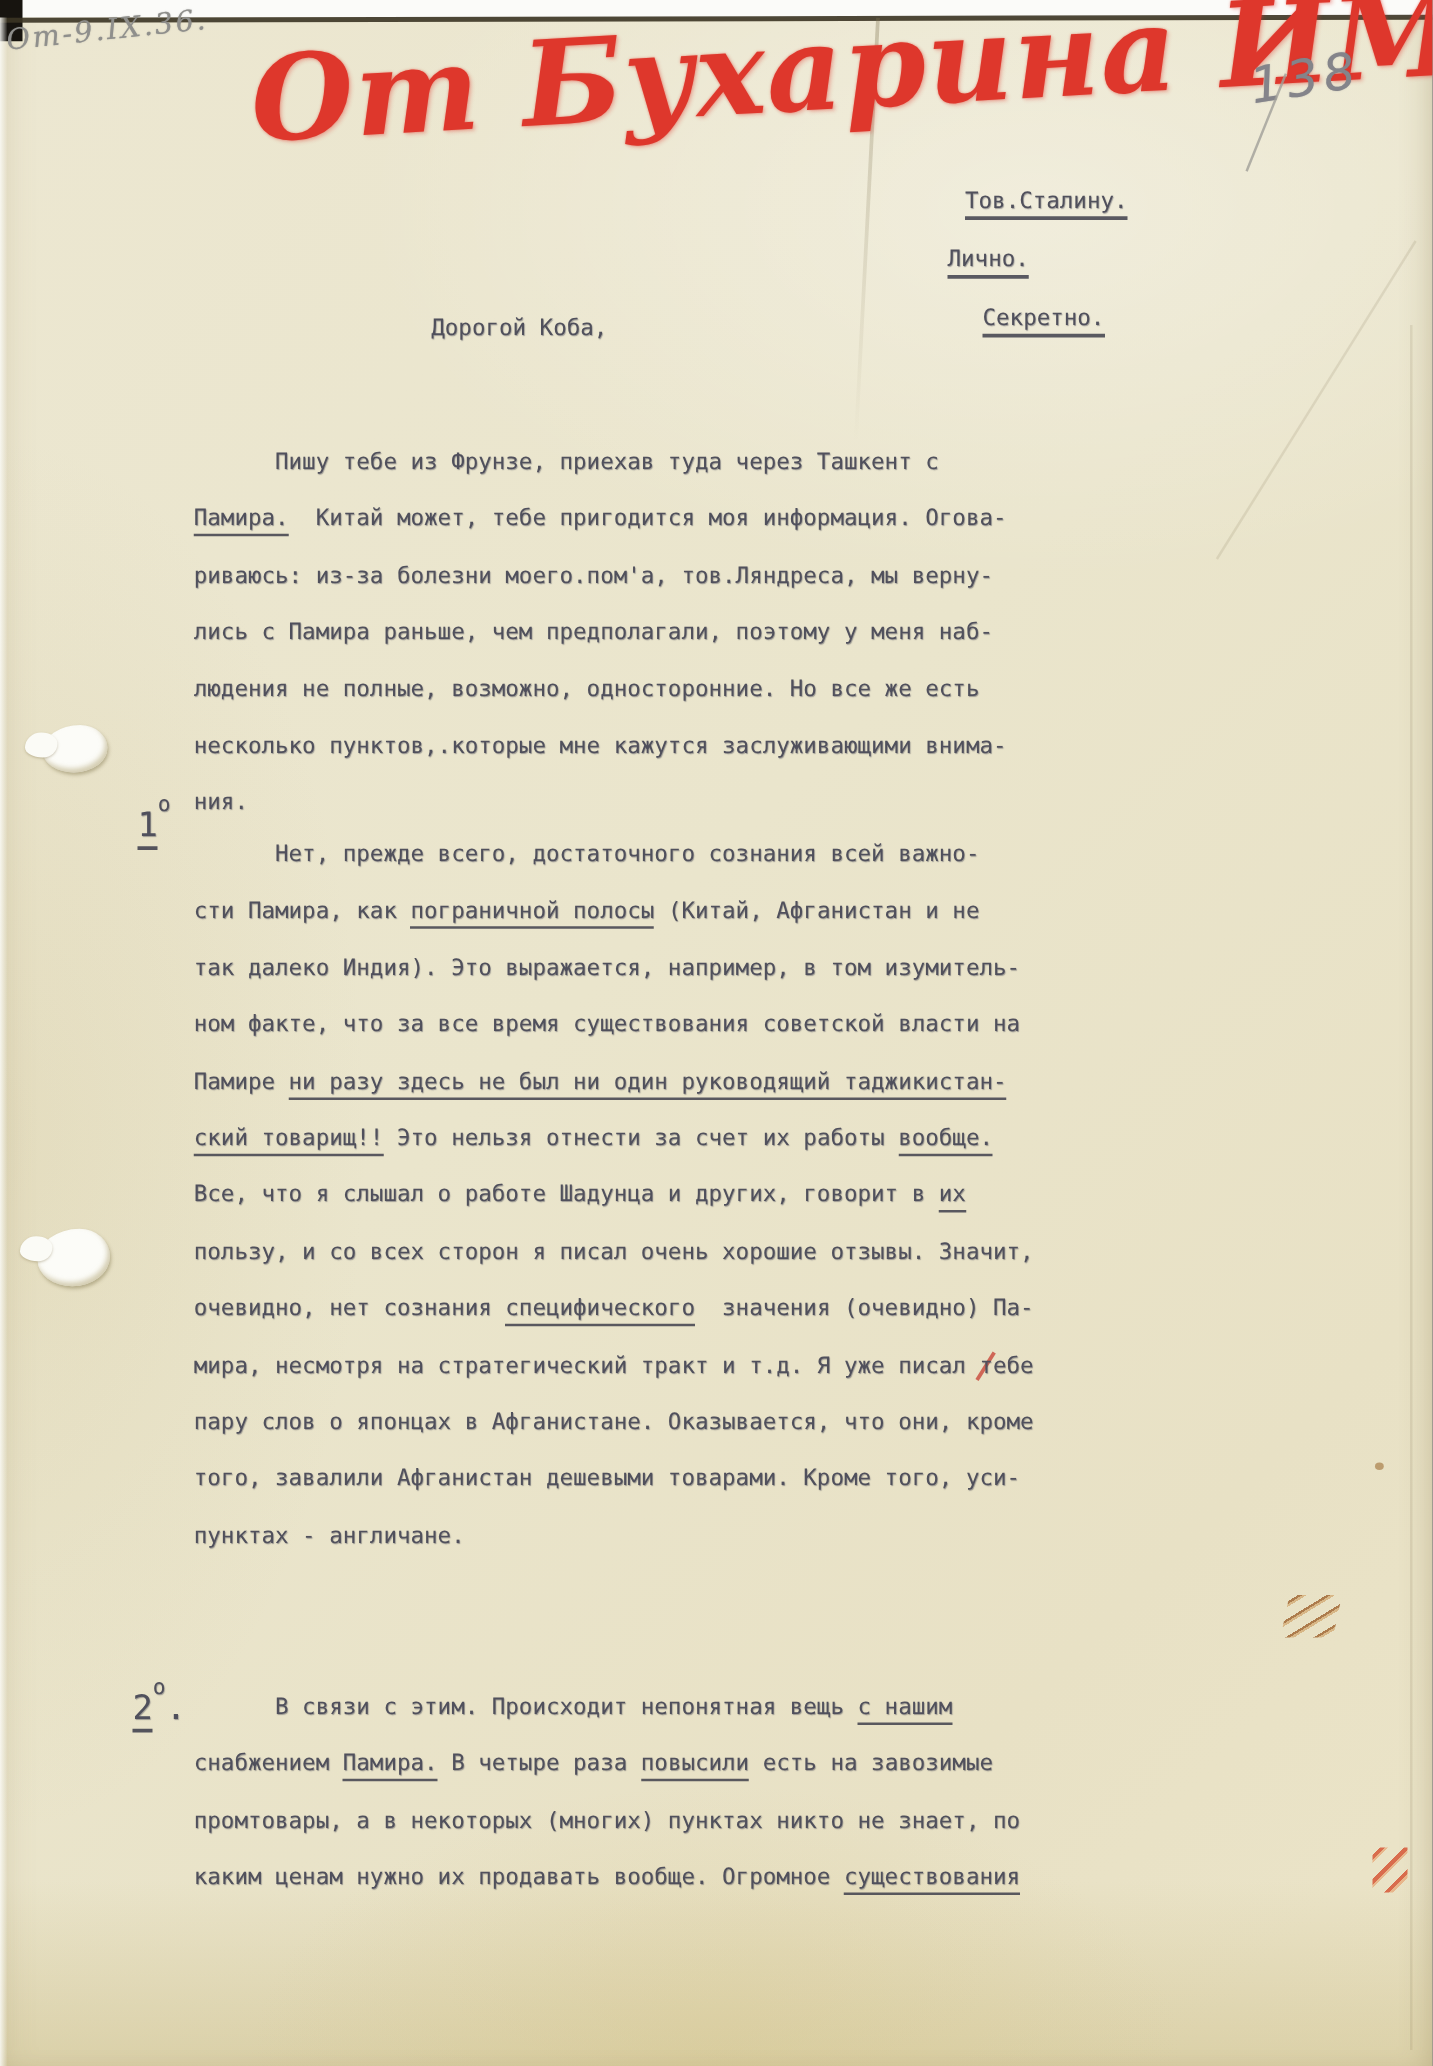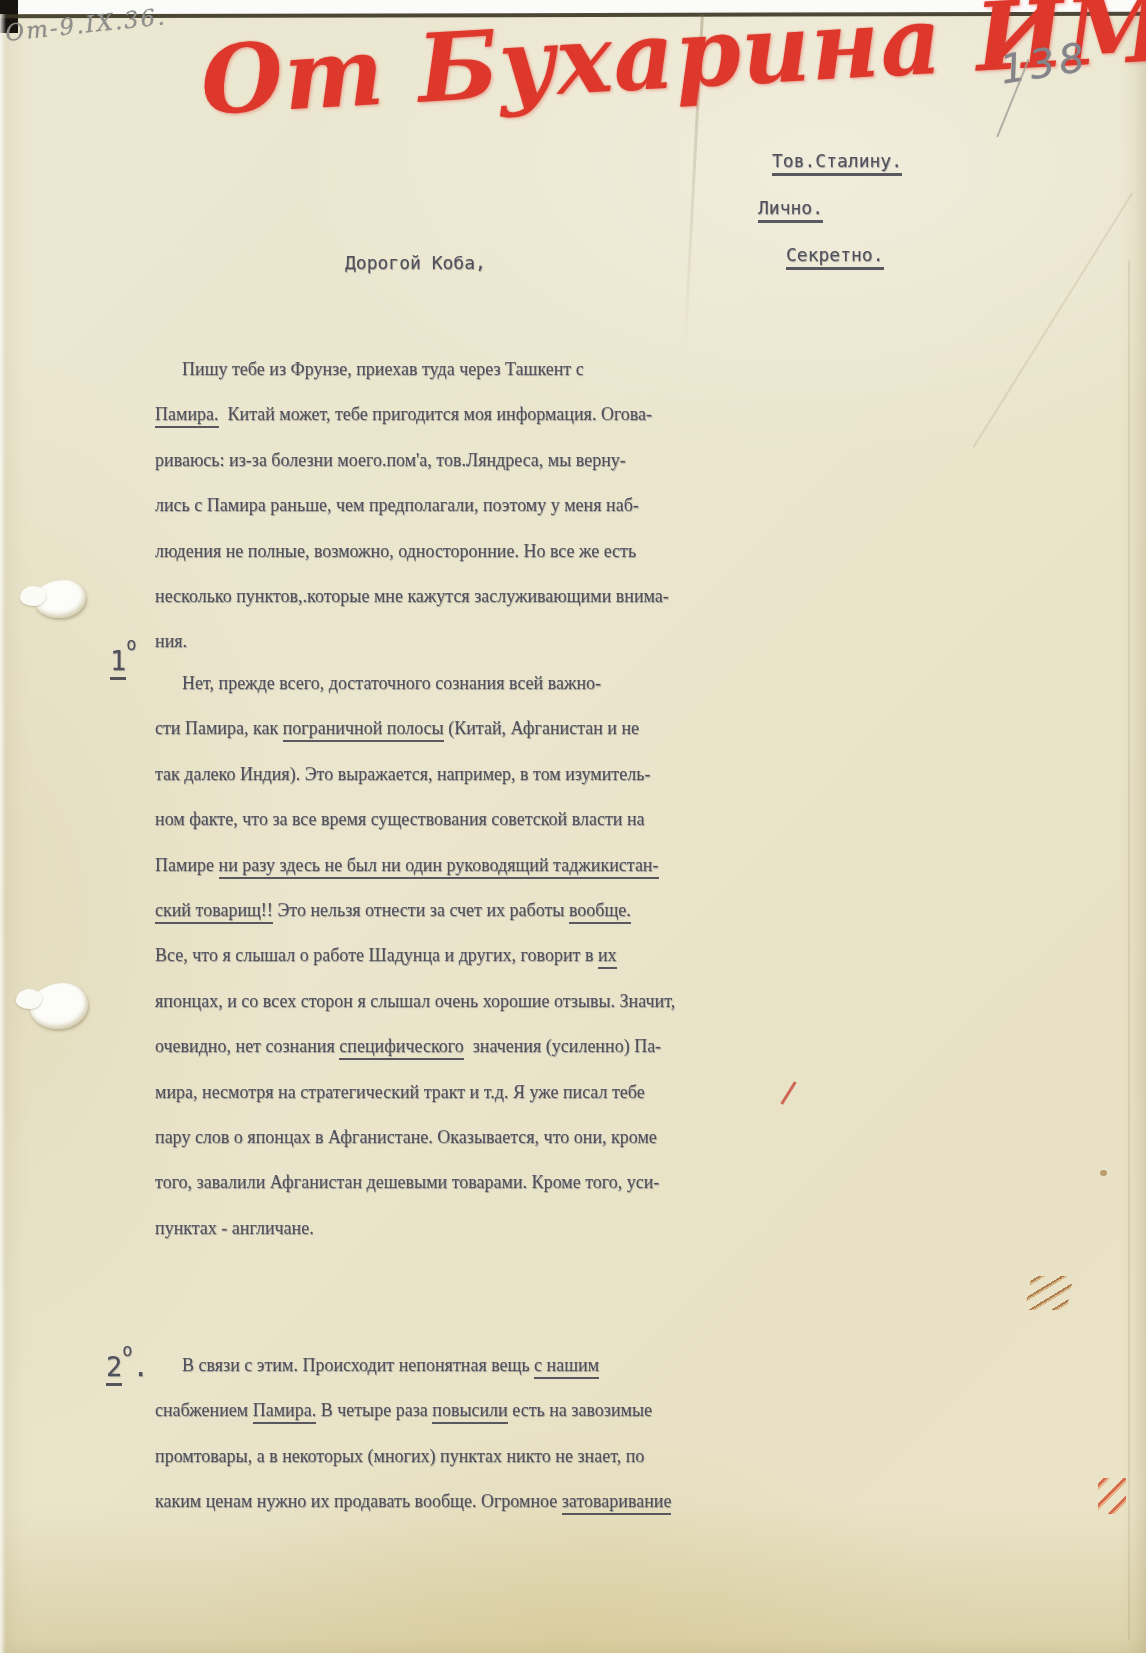--- a/index.html
+++ b/index.html
@@ -47,21 +47,21 @@
     text-shadow:0 0 2px rgba(222,55,44,.55), 2px 2px 3px rgba(222,55,44,.22);
   }
 
   
   .tw{color:#50505c;font-size:18px;text-shadow:.6px .8px .8px rgba(80,80,92,.5);}
   .tline{height:45.4px;line-height:45.4px;white-space:pre;}
   .u{border-bottom:2.5px solid rgba(68,68,80,.88);padding-bottom:2px;}
   .addr{position:absolute;white-space:pre;}
   .addr .u{border-bottom-width:3px;}
   .salutation{position:absolute;left:345px;top:252px;white-space:pre;}
-  .para{position:absolute;left:155px;width:960px;font-family:Liberation Serif, serif;}
+  .para{position:absolute;left:155px;width:960px;}
   .para1{top:347px;}
   .sec1{top:661px;}
   .sec2{top:1343px;}
   .marker{position:absolute;font-size:27px;}
   .marker .dig{border-bottom:3px solid rgba(68,68,80,.9);padding-bottom:1px;}
   .marker sup{position:relative;top:-10px;font-size:17px;}
   .marker1{left:110px;top:644px;}
   .marker2{left:106px;top:1350px;}
 
   
@@ -127,29 +127,29 @@
 
   <div class="marker marker1 tw"><span class="dig">1</span><sup>о</sup><span></span></div>
   <div class="para sec1 tw">
       <div class="tline"><span>      Нет, прежде всего, достаточного сознания всей важно-</span></div>
       <div class="tline"><span>сти Памира, как </span><span class="u">пограничной полосы</span><span> (Китай, Афганистан и не</span></div>
       <div class="tline"><span>так далеко Индия). Это выражается, например, в том изумитель-</span></div>
       <div class="tline"><span>ном факте, что за все время существования советской власти на</span></div>
       <div class="tline"><span>Памире </span><span class="u">ни разу здесь не был ни один руководящий таджикистан-</span></div>
       <div class="tline"><span class="u">ский товарищ!!</span><span> Это нельзя отнести за счет их работы </span><span class="u">вообще.</span></div>
       <div class="tline"><span>Все, что я слышал о работе Шадунца и других, говорит в </span><span class="u">их</span></div>
-      <div class="tline"><span>японцах, и со всех сторон я слышал очень хорошие отзывы. Значит,</span></div>
-      <div class="tline"><span>очевидно, нет сознания </span><span class="u">специфического</span><span>  значения (усиленно) Па-</span></div>
+      <div class="tline"><span>пользу, и со всех сторон я писал очень хорошие отзывы. Значит,</span></div>
+      <div class="tline"><span>очевидно, нет сознания </span><span class="u">специфического</span><span>  значения (очевидно) Па-</span></div>
       <div class="tline"><span>мира, несмотря на стратегический тракт и т.д. Я уже писал тебе</span></div>
       <div class="tline"><span>пару слов о японцах в Афганистане. Оказывается, что они, кроме</span></div>
       <div class="tline"><span>того, завалили Афганистан дешевыми товарами. Кроме того, уси-</span></div>
       <div class="tline"><span>пунктах - англичане.</span></div>
     </div>
 
   <div class="marker marker2 tw"><span class="dig">2</span><sup>о</sup><span>.</span></div>
   <div class="para sec2 tw">
       <div class="tline"><span>      В связи с этим. Происходит непонятная вещь </span><span class="u">с нашим</span></div>
       <div class="tline"><span>снабжением </span><span class="u">Памира.</span><span> В четыре раза </span><span class="u">повысили</span><span> есть на завозимые</span></div>
       <div class="tline"><span>промтовары, а в некоторых (многих) пунктах никто не знает, по</span></div>
-      <div class="tline"><span>каким ценам нужно их продавать вообще. Огромное </span><span class="u">затоваривание</span></div>
+      <div class="tline"><span>каким ценам нужно их продавать вообще. Огромное </span><span class="u">существования</span></div>
     </div>
 
 </div>
 
 </body></html>

